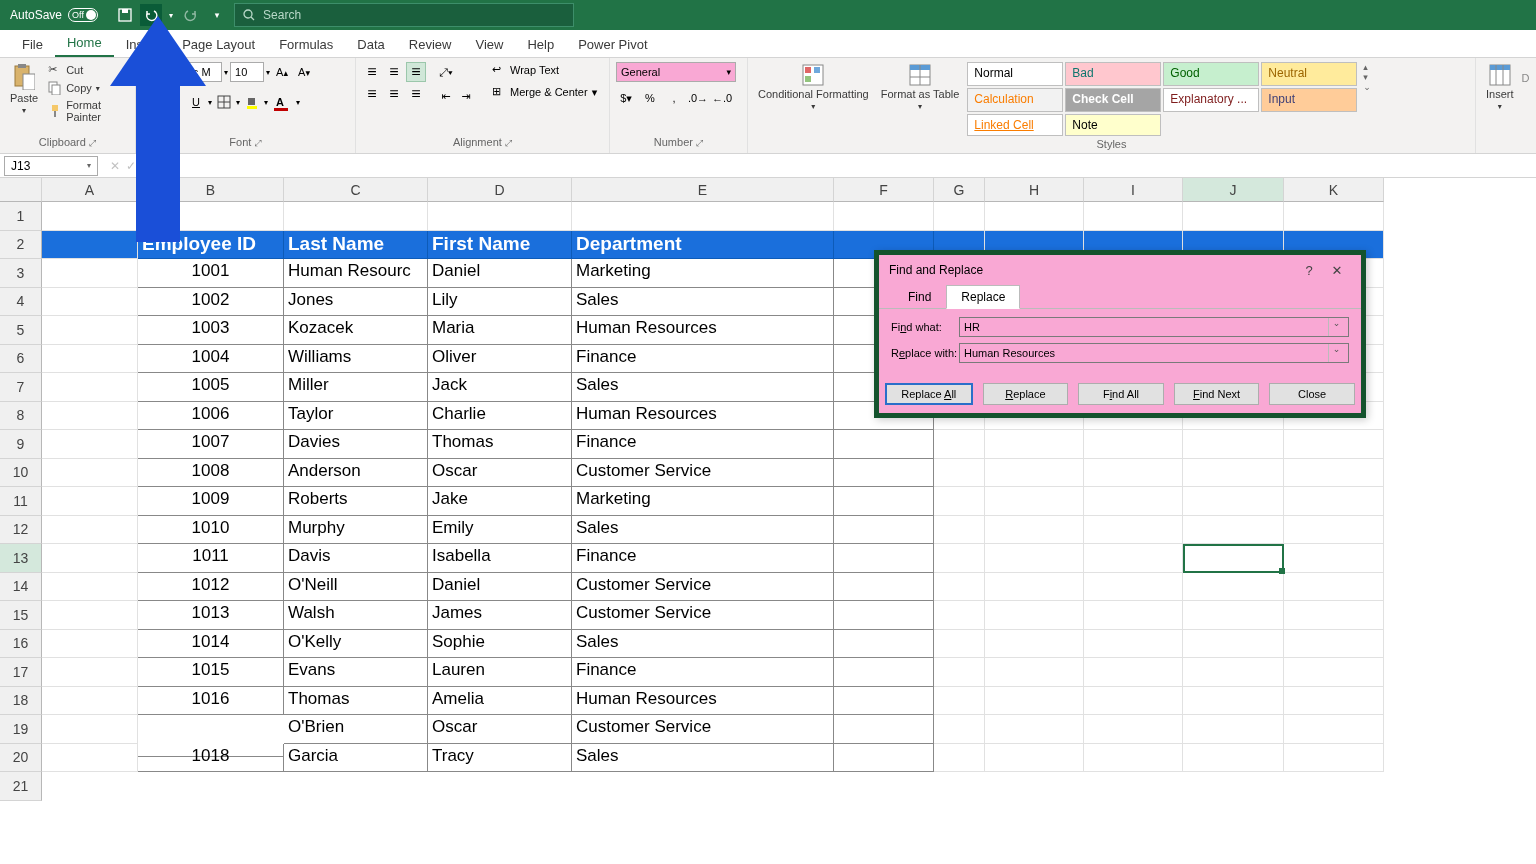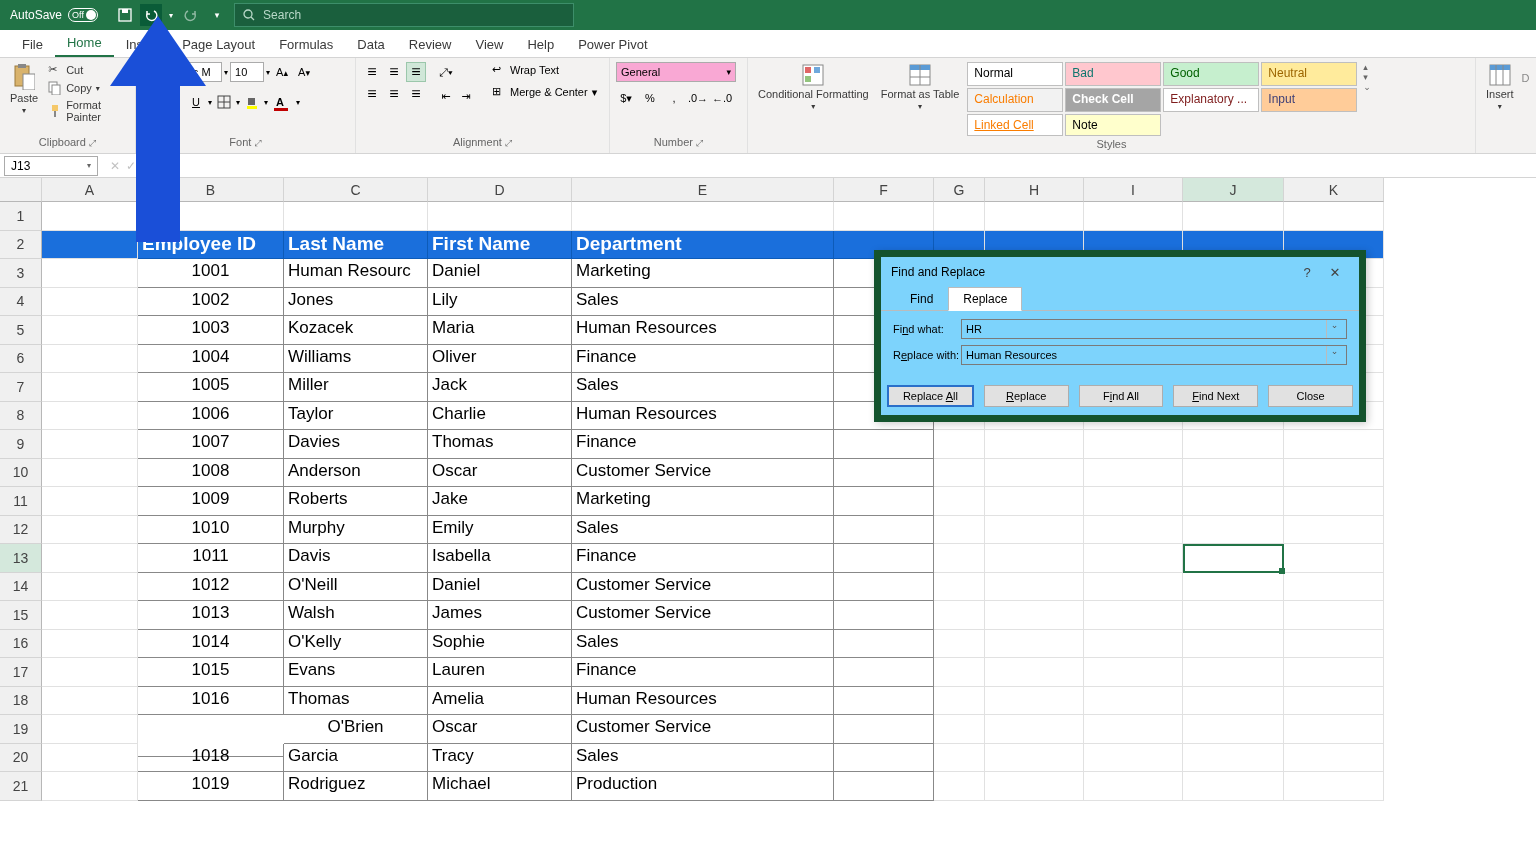--- a/index.html
+++ b/index.html
@@ -67,21 +67,21 @@
 .id-cell { text-align: center; }
 .active-cell { position: absolute; border: 2px solid #217346; background: #fff; }
 .active-handle { position: absolute; width: 6px; height: 6px; background: #217346; right: -3px; bottom: -3px; }
 
 
 .arrow-overlay { position: absolute; top: 16px; left: 110px; z-index: 50; pointer-events: none; }
 .arrow-head { width: 0; height: 0; border-left: 48px solid transparent; border-right: 48px solid transparent; border-bottom: 70px solid #1a4fd8; }
 .arrow-body { width: 44px; height: 156px; background: #1a4fd8; margin: 0 auto; }
 
 
-.dialog { position: absolute; top: 250px; left: 874px; width: 492px; background: #7dd3fc; border: 7px solid #14532d; box-shadow: 2px 2px 8px rgba(0,0,0,0.2); z-index: 100; font-size: 12px; }
+.dialog { position: absolute; top: 250px; left: 874px; width: 492px; background: #f9a8d4; border: 5px solid #14532d; box-shadow: 2px 2px 8px rgba(0,0,0,0.2); z-index: 100; font-size: 12px; }
 .dialog-title { height: 30px; display: flex; align-items: center; padding: 0 10px; }
 .dialog-title-text { flex: 1; font-size: 12px; }
 .dialog-title-btn { width: 28px; text-align: center; font-size: 13px; color: #444; }
 .dialog-tabs { display: flex; padding-left: 14px; }
 .dialog-tab { padding: 4px 14px; border: 1px solid transparent; font-size: 12px; }
 .dialog-tab.active { border: 1px solid #bbb; border-bottom: 1px solid #fff; background: #fff; position: relative; z-index: 2; }
 .dialog-body { border-top: 1px solid #bbb; margin-top: -1px; padding: 8px 12px; }
 .dialog-row { display: flex; align-items: center; margin-bottom: 6px; }
 .dialog-label { width: 68px; font-size: 11px; }
 .dialog-input { flex: 1; height: 20px; border: 1px solid #7a7a7a; padding: 0 4px; font-size: 11px; display: flex; align-items: center; justify-content: space-between; }
@@ -640,49 +640,36 @@
           <div class="cell" style="width: 100px;"></div>
           <div class="cell" style="width: 51px; border-right: 1px solid rgb(225, 225, 225); border-bottom: 1px solid rgb(225, 225, 225);"></div>
           <div class="cell" style="width: 99px; border-right: 1px solid rgb(225, 225, 225); border-bottom: 1px solid rgb(225, 225, 225);"></div>
           <div class="cell" style="width: 99px; border-right: 1px solid rgb(225, 225, 225); border-bottom: 1px solid rgb(225, 225, 225);"></div>
           <div class="cell" style="width: 101px; border-right: 1px solid rgb(225, 225, 225); border-bottom: 1px solid rgb(225, 225, 225);"></div>
           <div class="cell" style="width: 100px; border-right: 1px solid rgb(225, 225, 225); border-bottom: 1px solid rgb(225, 225, 225);"></div>
         </div>
         <div class="cell-row data-table">
           <div class="cell" style="width: 96px; border-right: 1px solid rgb(225, 225, 225); border-bottom: 1px solid rgb(225, 225, 225);"></div>
           <div class="cell id-cell" style="width: 146px; margin-top: 37px;">1017</div>
-          <div class="cell" style="width: 144px; text-align: center;">O'Brien</div>
+          <div class="cell" style="width: 144px;">O'Brien</div>
           <div class="cell" style="width: 144px;">Oscar</div>
           <div class="cell" style="width: 262px;">Customer Service</div>
           <div class="cell" style="width: 100px;"></div>
           <div class="cell" style="width: 51px; border-right: 1px solid rgb(225, 225, 225); border-bottom: 1px solid rgb(225, 225, 225);"></div>
           <div class="cell" style="width: 99px; border-right: 1px solid rgb(225, 225, 225); border-bottom: 1px solid rgb(225, 225, 225);"></div>
           <div class="cell" style="width: 99px; border-right: 1px solid rgb(225, 225, 225); border-bottom: 1px solid rgb(225, 225, 225);"></div>
           <div class="cell" style="width: 101px; border-right: 1px solid rgb(225, 225, 225); border-bottom: 1px solid rgb(225, 225, 225);"></div>
           <div class="cell" style="width: 100px; border-right: 1px solid rgb(225, 225, 225); border-bottom: 1px solid rgb(225, 225, 225);"></div>
         </div>
         <div class="cell-row data-table">
           <div class="cell" style="width: 96px; border-right: 1px solid rgb(225, 225, 225); border-bottom: 1px solid rgb(225, 225, 225);"></div>
           <div class="cell id-cell" style="width: 146px;">1018</div>
           <div class="cell" style="width: 144px;">Garcia</div>
           <div class="cell" style="width: 144px;">Tracy</div>
           <div class="cell" style="width: 262px;">Sales</div>
-          <div class="cell" style="width: 100px;"></div>
-          <div class="cell" style="width: 51px; border-right: 1px solid rgb(225, 225, 225); border-bottom: 1px solid rgb(225, 225, 225);"></div>
-          <div class="cell" style="width: 99px; border-right: 1px solid rgb(225, 225, 225); border-bottom: 1px solid rgb(225, 225, 225);"></div>
-          <div class="cell" style="width: 99px; border-right: 1px solid rgb(225, 225, 225); border-bottom: 1px solid rgb(225, 225, 225);"></div>
-          <div class="cell" style="width: 101px; border-right: 1px solid rgb(225, 225, 225); border-bottom: 1px solid rgb(225, 225, 225);"></div>
-          <div class="cell" style="width: 100px; border-right: 1px solid rgb(225, 225, 225); border-bottom: 1px solid rgb(225, 225, 225);"></div>
-        </div>
-        <div class="cell-row data-table">
-          <div class="cell" style="width: 96px; border-right: 1px solid rgb(225, 225, 225); border-bottom: 1px solid rgb(225, 225, 225);"></div>
-          <div class="cell id-cell" style="width: 146px;">1019</div>
-          <div class="cell" style="width: 144px;">Rodriguez</div>
-          <div class="cell" style="width: 144px;">Michael</div>
-          <div class="cell" style="width: 262px;">Production</div>
           <div class="cell" style="width: 100px;"></div>
           <div class="cell" style="width: 51px; border-right: 1px solid rgb(225, 225, 225); border-bottom: 1px solid rgb(225, 225, 225);"></div>
           <div class="cell" style="width: 99px; border-right: 1px solid rgb(225, 225, 225); border-bottom: 1px solid rgb(225, 225, 225);"></div>
           <div class="cell" style="width: 99px; border-right: 1px solid rgb(225, 225, 225); border-bottom: 1px solid rgb(225, 225, 225);"></div>
           <div class="cell" style="width: 101px; border-right: 1px solid rgb(225, 225, 225); border-bottom: 1px solid rgb(225, 225, 225);"></div>
           <div class="cell" style="width: 100px; border-right: 1px solid rgb(225, 225, 225); border-bottom: 1px solid rgb(225, 225, 225);"></div>
         </div>
         <div class="active-cell" style="left: 1141px; top: 342px; width: 101px; height: 28.5px;">
           <div class="active-handle"></div>
         </div>

